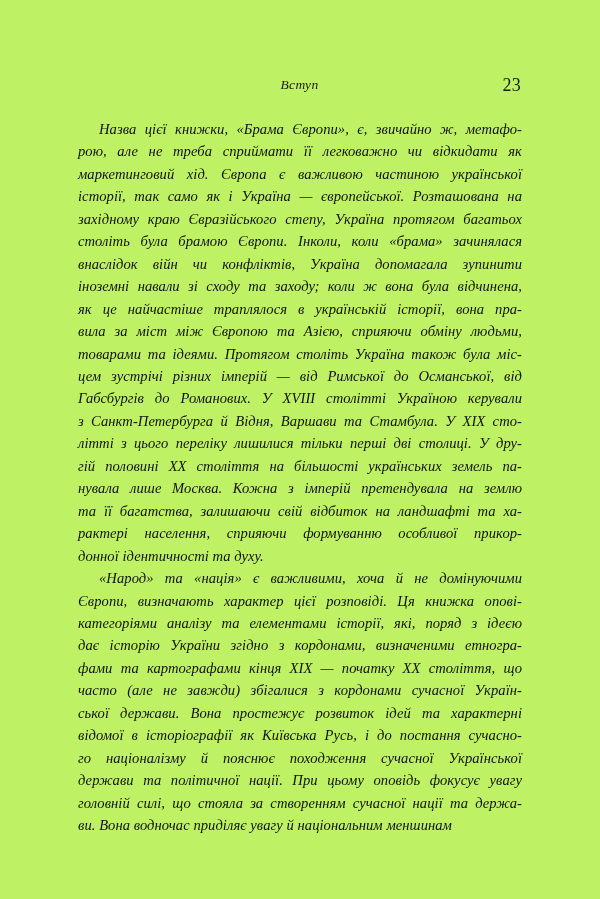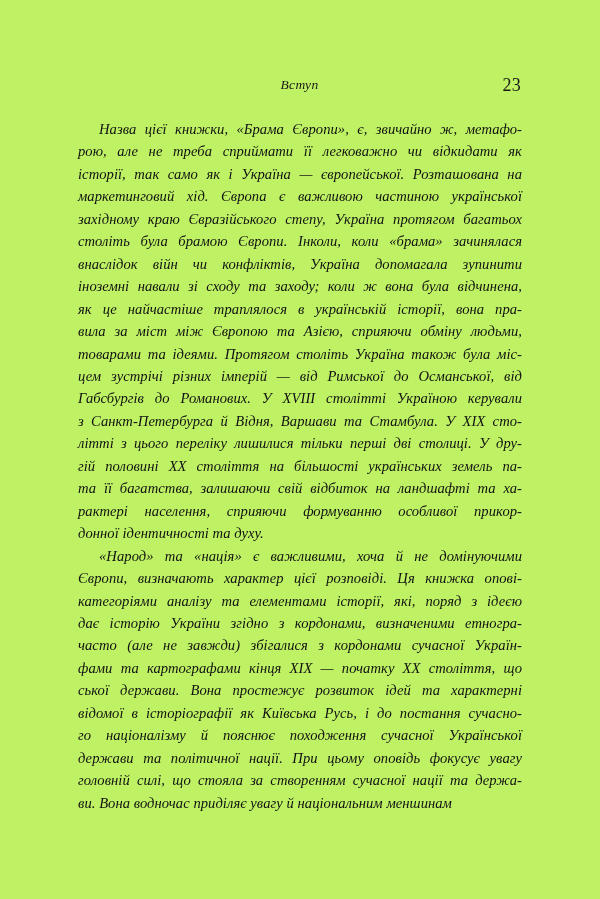--- a/index.html
+++ b/index.html
@@ -100,45 +100,46 @@
 
   <div class="running-head">
     <div class="running-head-title">Вступ</div>
     <div class="running-head-folio">23</div>
   </div>
 
   <div class="textblock">
     <div class="para">
         <span class="line indent">Назва цієї книжки, «Брама Європи», є, звичайно ж, метафо-</span>
         <span class="line">рою, але не треба сприймати її легковажно чи відкидати як</span>
+        <span class="line">маркетинговий хід. Європа є важливою частиною української</span>
         <span class="line">історії, так само як і Україна — європейської. Розташована на</span>
-        <span class="line">маркетинговий хід. Європа є важливою частиною української</span>
         <span class="line">західному краю Євразійського степу, Україна протягом багатьох</span>
         <span class="line">століть була брамою Європи. Інколи, коли «брама» зачинялася</span>
         <span class="line">внаслідок війн чи конфліктів, Україна допомагала зупинити</span>
         <span class="line">іноземні навали зі сходу та заходу; коли ж вона була відчинена,</span>
         <span class="line">як це найчастіше траплялося в українській історії, вона пра-</span>
         <span class="line">вила за міст між Європою та Азією, сприяючи обміну людьми,</span>
         <span class="line">товарами та ідеями. Протягом століть Україна також була міс-</span>
         <span class="line">цем зустрічі різних імперій — від Римської до Османської, від</span>
         <span class="line">Габсбургів до Романових. У XVIII столітті Україною керували</span>
         <span class="line">з Санкт-Петербурга й Відня, Варшави та Стамбула. У XIX сто-</span>
         <span class="line">літті з цього переліку лишилися тільки перші дві столиці. У дру-</span>
         <span class="line">гій половині XX століття на більшості українських земель па-</span>
+        <span class="line">нувала лише Москва. Кожна з імперій претендувала на землю</span>
         <span class="line">та її багатства, залишаючи свій відбиток на ландшафті та ха-</span>
         <span class="line">рактері населення, сприяючи формуванню особливої прикор-</span>
         <span class="line last">донної ідентичності та духу.</span>
       </div>
     <div class="para">
         <span class="line indent">«Народ» та «нація» є важливими, хоча й не домінуючими</span>
         <span class="line">Європи, визначають характер цієї розповіді. Ця книжка опові-</span>
         <span class="line">категоріями аналізу та елементами історії, які, поряд з ідеєю</span>
         <span class="line">дає історію України згідно з кордонами, визначеними етногра-</span>
+        <span class="line">фами та картографами кінця XIX — початку XX століття, що</span>
         <span class="line">часто (але не завжди) збігалися з кордонами сучасної Україн-</span>
-        <span class="line">фами та картографами кінця XIX — початку XX століття, що</span>
         <span class="line">ської держави. Вона простежує розвиток ідей та характерні</span>
         <span class="line">відомої в історіографії як Київська Русь, і до постання сучасно-</span>
         <span class="line">го націоналізму й пояснює походження сучасної Української</span>
         <span class="line">держави та політичної нації. При цьому оповідь фокусує увагу</span>
         <span class="line">головній силі, що стояла за створенням сучасної нації та держа-</span>
         <span class="line last">ви. Вона водночас приділяє увагу й національним меншинам</span>
       </div>
   </div>
 
 </div>

